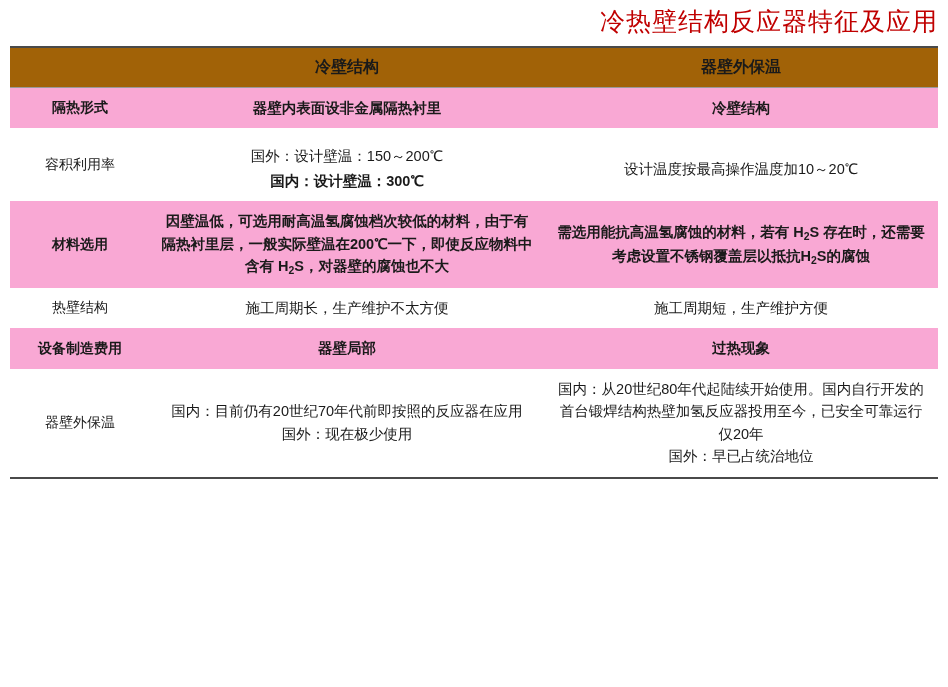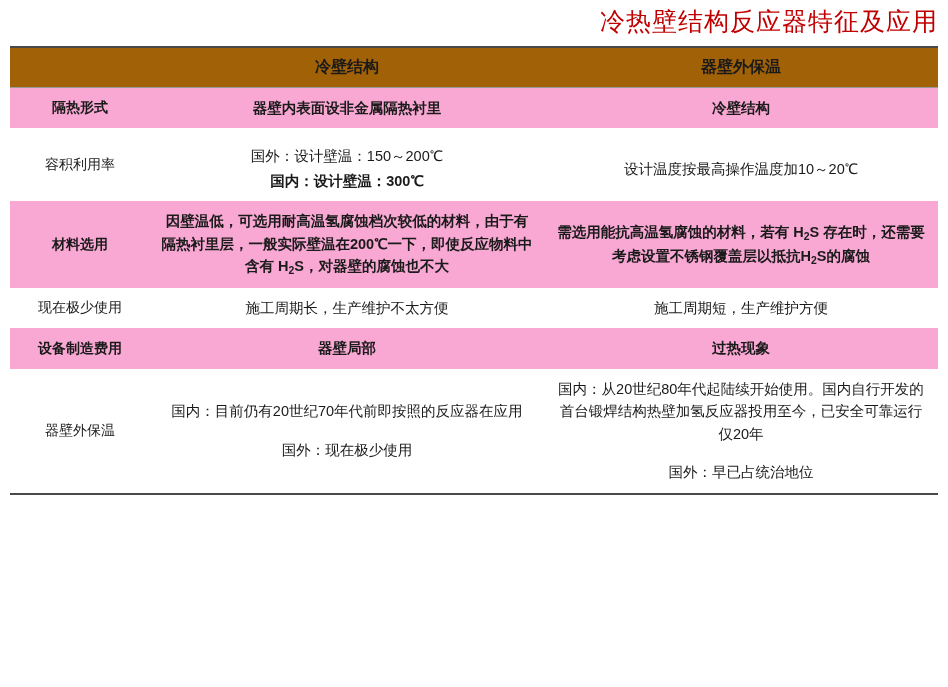--- a/index.html
+++ b/index.html
@@ -75,21 +75,20 @@
   .matrix td.center {
     text-align: center;
   }
   .matrix td.just {
     text-align: center;
   }
   .cell-p {
     margin: 0;
   }
   .cell-p + .cell-p {
-    margin-top: 16px;
   }
   sub {
     font-size: 0.72em;
     vertical-align: -0.25em;
   }
   .matrix tr.last-row td {
     border-bottom: 2.5px solid #4a4a4a;
   }
 </style>
 </head>
@@ -142,21 +141,21 @@
           </td>
           <td class="just">
             <p class="cell-p">因壁温低，可选用耐高温氢腐蚀档次较低的材料，由于有隔热衬里层，一般实际壁温在200℃一下，即使反应物料中含有 H<sub>2</sub>S，对器壁的腐蚀也不大</p>
           </td>
           <td class="just">
             <p class="cell-p">需选用能抗高温氢腐蚀的材料，若有 H<sub>2</sub>S 存在时，还需要考虑设置不锈钢覆盖层以抵抗H<sub>2</sub>S的腐蚀</p>
           </td>
         </tr>
         <tr class="plain">
           <td class="label">
-            <div>现在极少使用</div>
+            <div>热壁结构</div>
           </td>
           <td class="just">
             <p class="cell-p">施工周期长，生产维护不太方便</p>
           </td>
           <td class="just">
             <p class="cell-p">施工周期短，生产维护方便</p>
           </td>
         </tr>
         <tr class="shaded">
           <td class="label">

